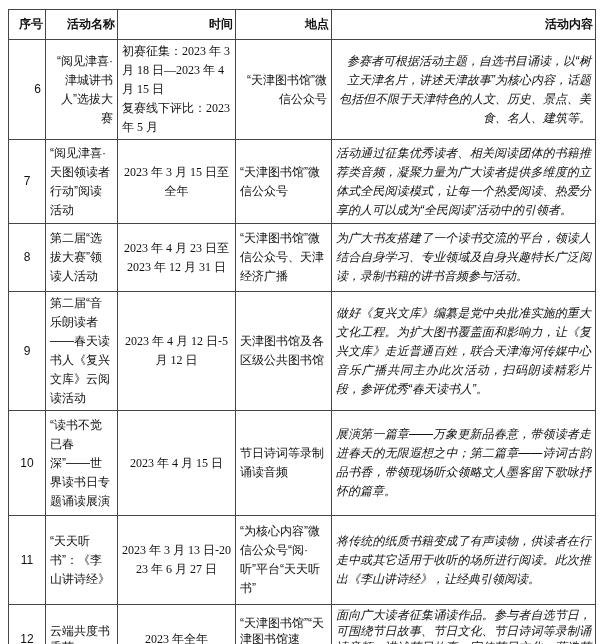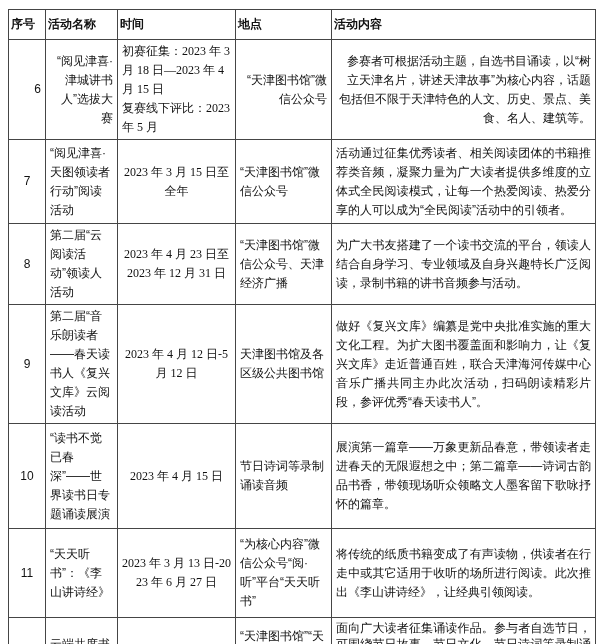--- a/index.html
+++ b/index.html
@@ -29,36 +29,36 @@
     font-size: 12px;
     line-height: 19px;
     vertical-align: middle;
     padding: 2px 4px;
     word-break: break-all;
     overflow-wrap: anywhere;
     box-sizing: border-box;
   }
   .activities th {
     font-weight: bold;
-    text-align: left;
+    text-align: right;
     height: 30px;
     padding: 2px 2px;
   }
   col.w-no      { width: 37px; }
   col.w-name    { width: 72px; }
   col.w-time    { width: 118px; }
   col.w-place   { width: 96px; }
   col.w-content { width: 264px; }
 
   .c-no      { text-align: center; }
   .c-name    { text-align: left; padding-left: 6px; }
   .c-time    { text-align: center; font-family: Liberation Serif, serif; }
   .c-time.multiline { text-align: left; white-space: pre-line; }
   .c-place   { text-align: left; padding-left: 5px; }
-  .c-content { text-align: justify; padding: 2px 6px; }
+  .c-content { text-align: justify; padding: 2px 6px; font-style: italic; }
 
   tr.r6  td { height: 93px; text-align: right; }
   tr.r7  td { height: 84px; margin-top: 48px; }
   tr.r8  td { height: 68px; }
   tr.r9  td { height: 95px; }
   tr.r10 td { height: 105px; }
   tr.r11 td { height: 89px; }
   tr.r12 td { height: 54px; line-height: 16px; }
 </style>
 </head>
@@ -93,21 +93,21 @@
       </tr>
       <tr class="r7">
         <td class="c-no">7</td>
         <td class="c-name">“阅见津喜·天图领读者行动”阅读活动</td>
         <td class="c-time">2023 年 3 月 15 日至全年</td>
         <td class="c-place">“天津图书馆”微信公众号</td>
         <td class="c-content">活动通过征集优秀读者、相关阅读团体的书籍推荐类音频，凝聚力量为广大读者提供多维度的立体式全民阅读模式，让每一个热爱阅读、热爱分享的人可以成为“全民阅读”活动中的引领者。</td>
       </tr>
       <tr class="r8">
         <td class="c-no">8</td>
-        <td class="c-name">第二届“云阅读活动”领读人活动</td>
+        <td class="c-name">第二届“选拔大赛”领读人活动</td>
         <td class="c-time">2023 年 4 月 23 日至 2023 年 12 月 31 日</td>
         <td class="c-place">“天津图书馆”微信公众号、天津经济广播</td>
         <td class="c-content">为广大书友搭建了一个读书交流的平台，领读人结合自身学习、专业领域及自身兴趣特长广泛阅读，录制书籍的讲书音频参与活动。</td>
       </tr>
       <tr class="r9">
         <td class="c-no">9</td>
         <td class="c-name">第二届“音乐朗读者——春天读书人《复兴文库》云阅读活动</td>
         <td class="c-time">2023 年 4 月 12 日-5 月 12 日</td>
         <td class="c-place">天津图书馆及各区级公共图书馆</td>
         <td class="c-content">做好《复兴文库》编纂是党中央批准实施的重大文化工程。为扩大图书覆盖面和影响力，让《复兴文库》走近普通百姓，联合天津海河传媒中心音乐广播共同主办此次活动，扫码朗读精彩片段，参评优秀“春天读书人”。</td>

